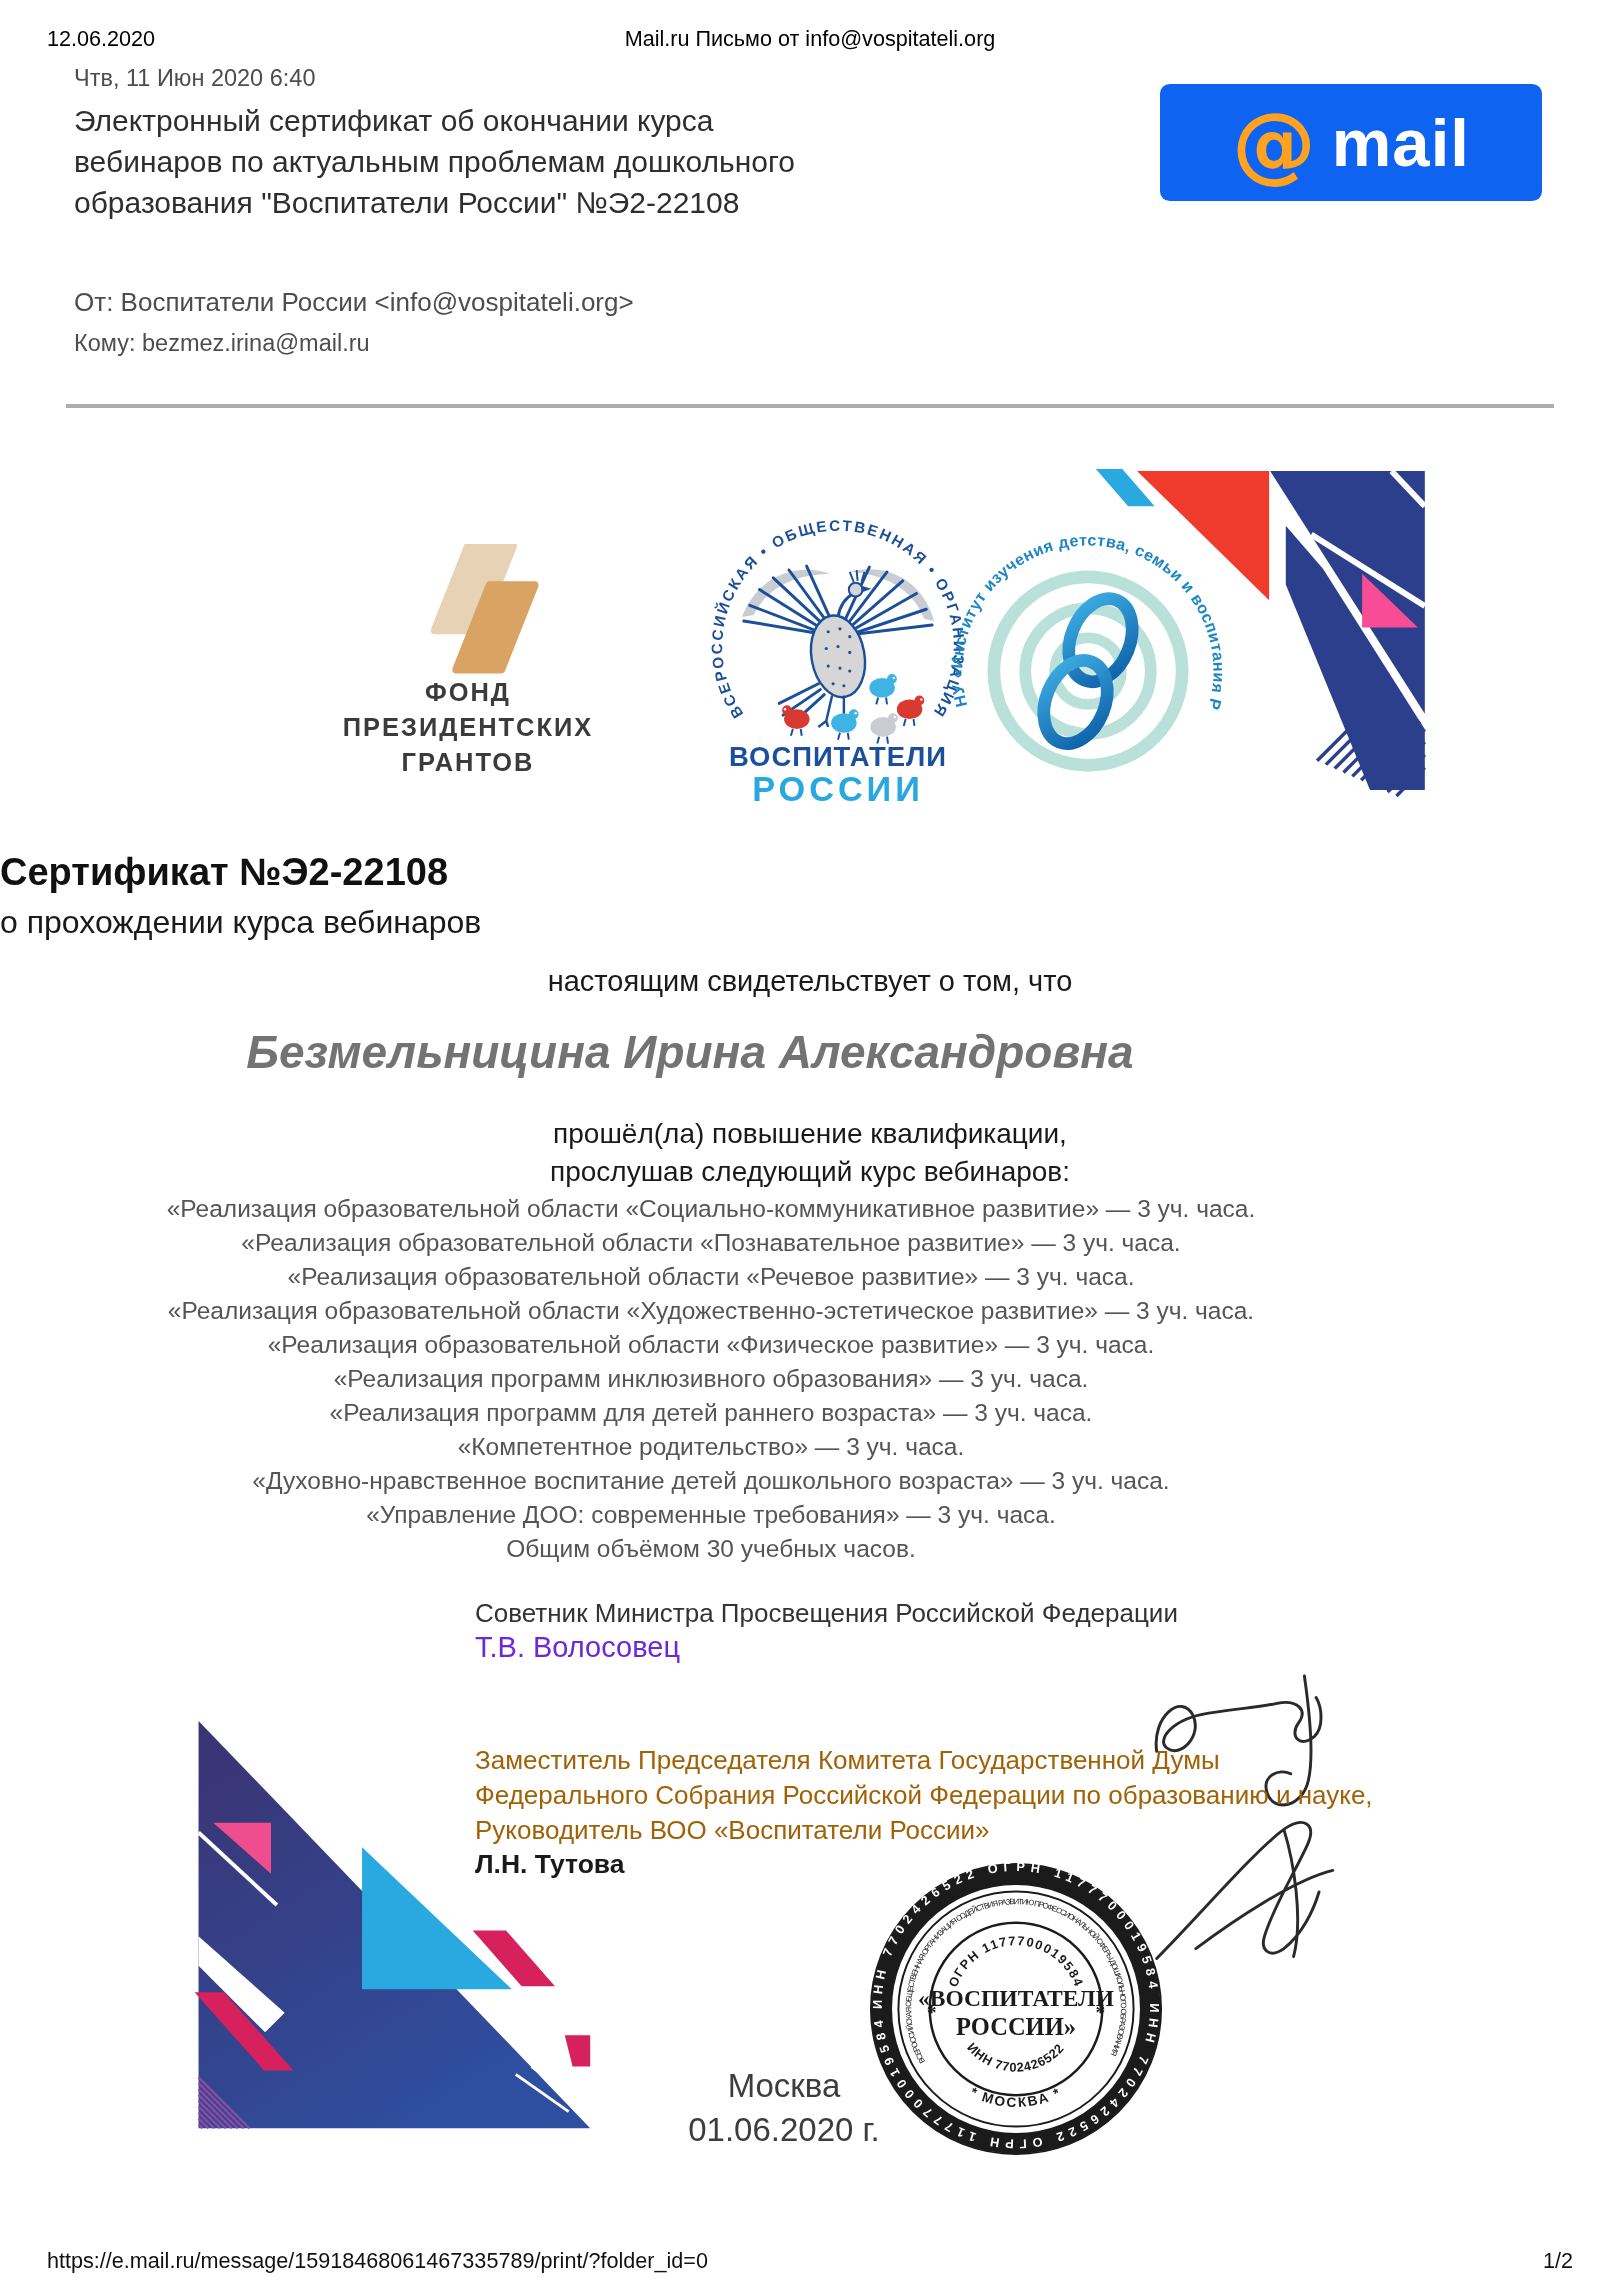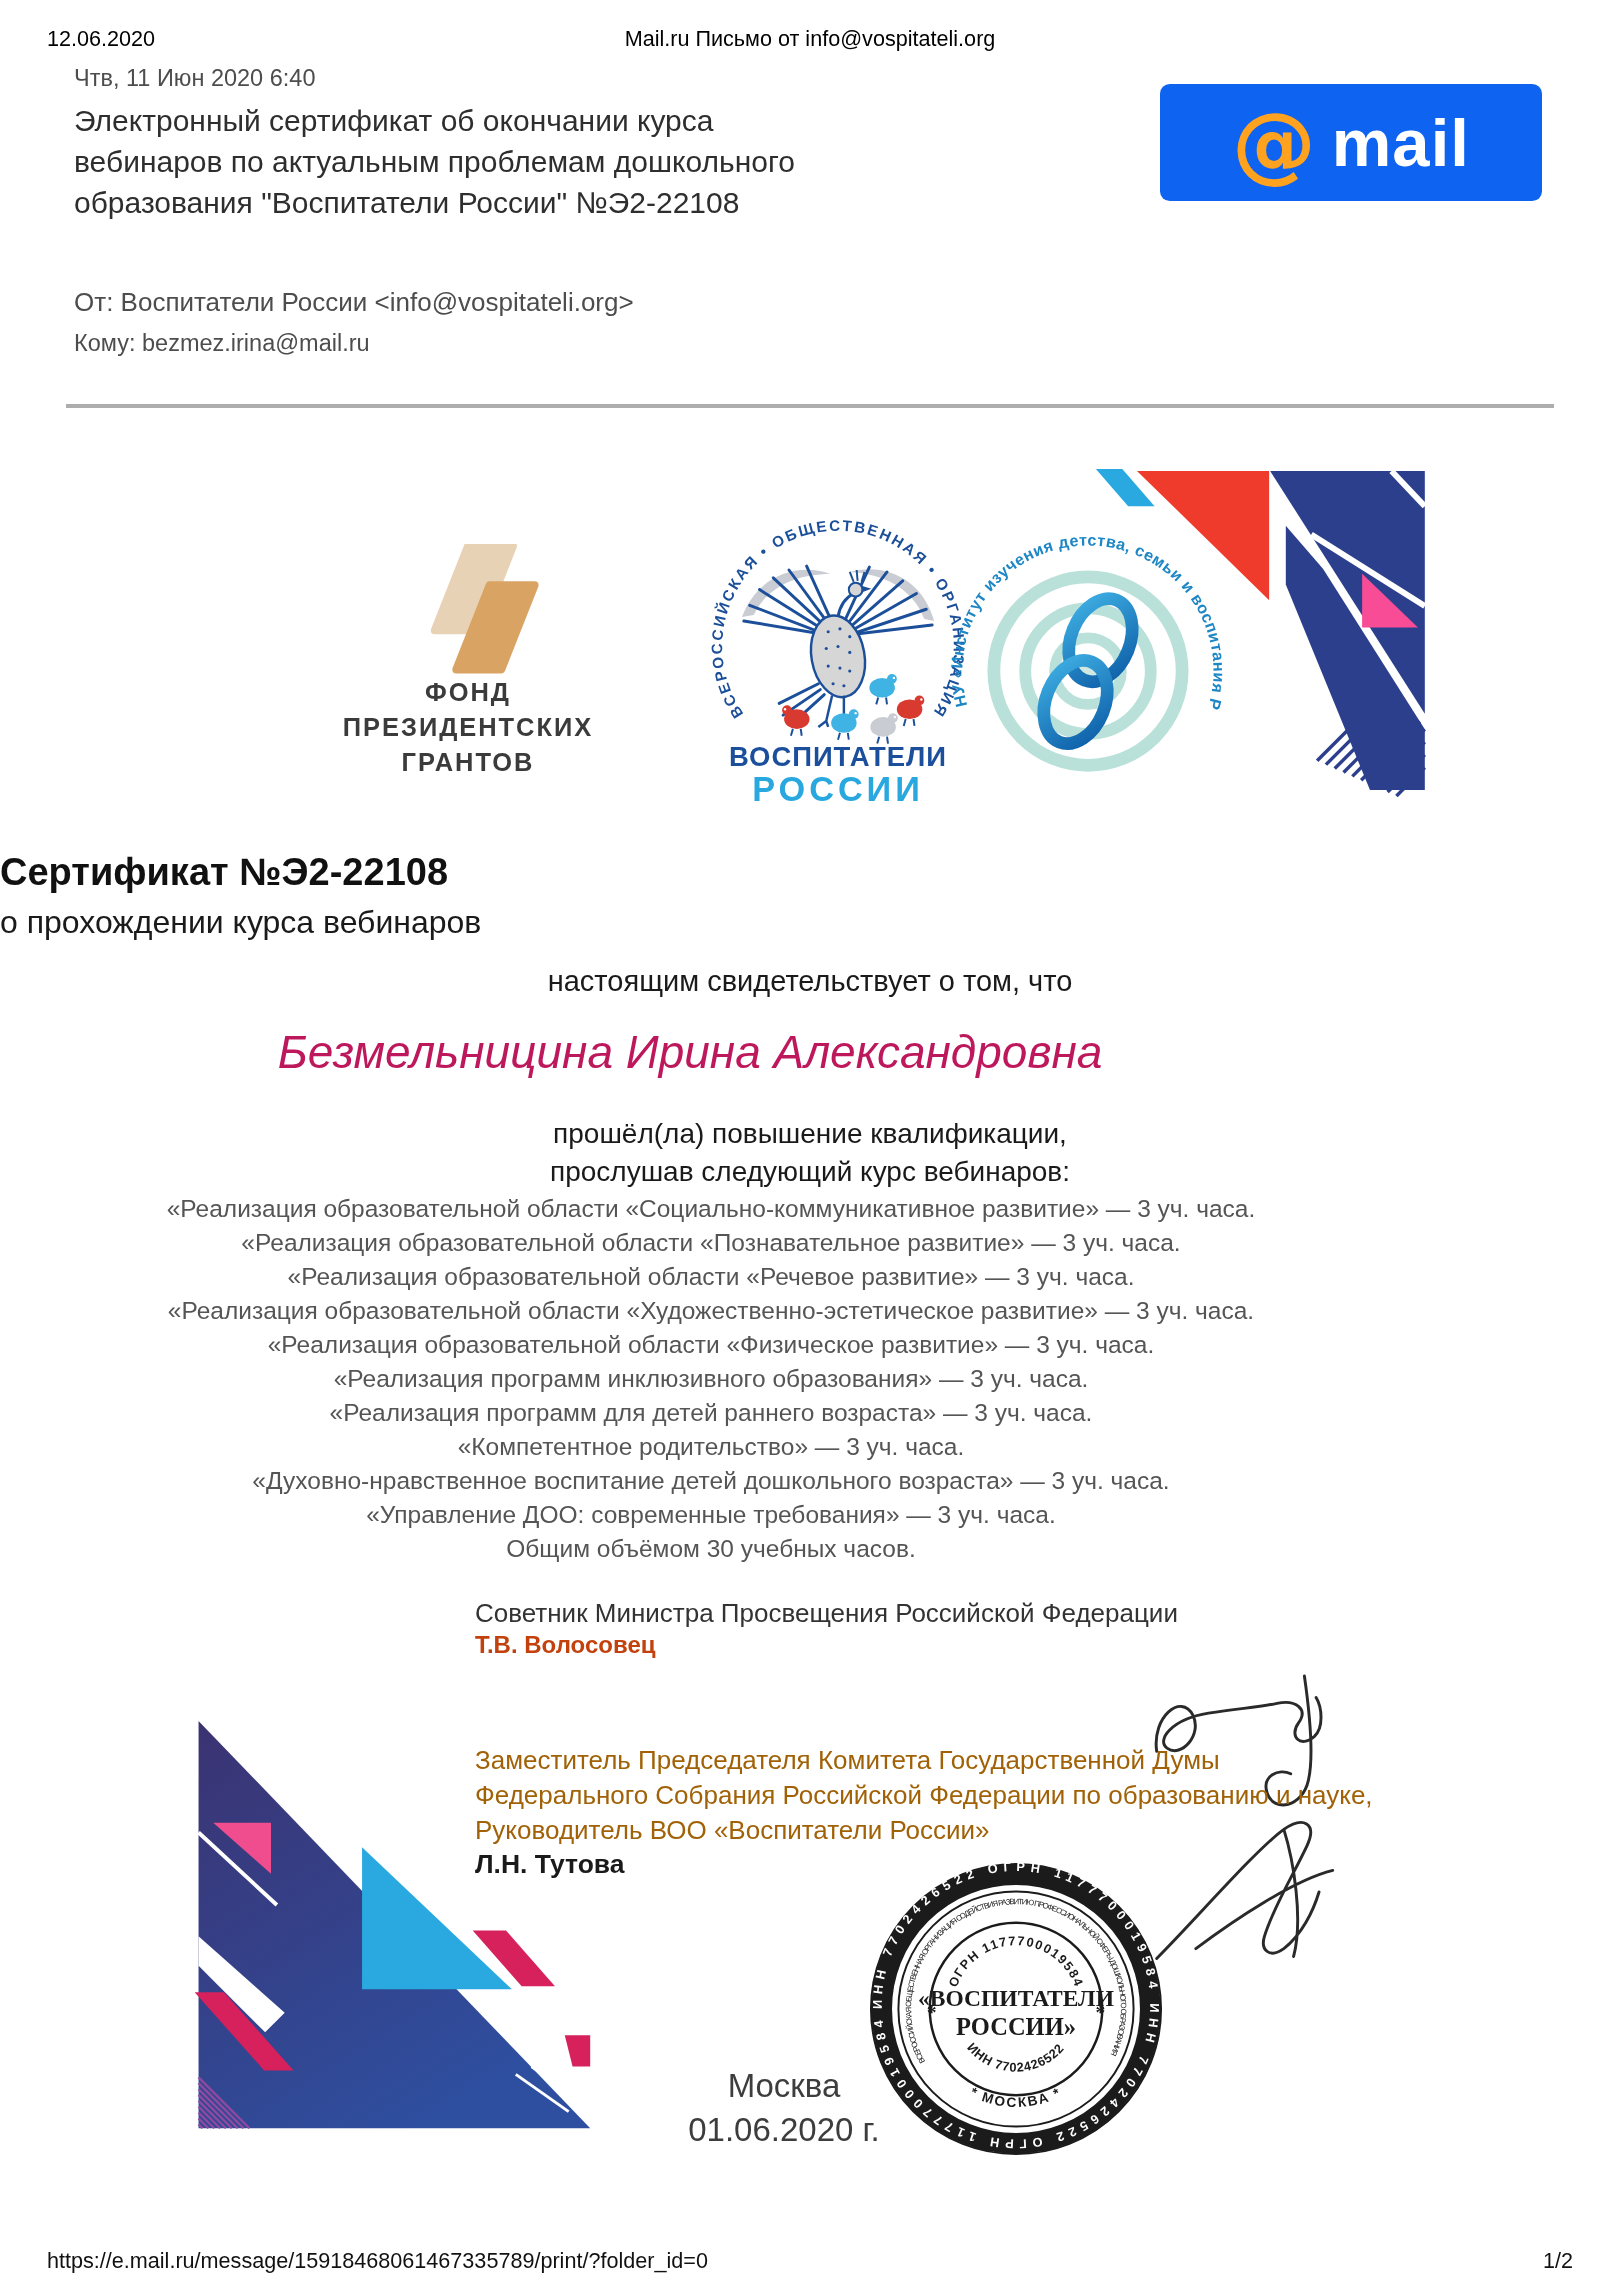--- a/index.html
+++ b/index.html
@@ -13,25 +13,25 @@
   .from-line{left:74px;top:287px;font-size:26px;color:#4d4d4d}
   .to-line{left:74px;top:330px;font-size:23.5px;color:#4d4d4d}
   .mail-logo{left:1160px;top:84px;width:382px;height:117px;background:#0e64f1;border-radius:9.8px;
              display:flex;align-items:center;justify-content:center}
   .mail-at{color:#ffa21f;font-size:84px;font-weight:700;line-height:1;margin-right:15.7px;font-family:"DejaVu Sans",sans-serif}
   .mail-word{color:#fff;font-size:67px;font-weight:700;letter-spacing:1px;line-height:1}
   .divider{left:66px;top:404px;width:1488px;height:3.9px;background:#adadad}
   .c-title{left:0;top:851px;width:1620px;font-size:38px;font-weight:700;color:#111}
   .c-sub{left:0;top:904px;width:1620px;font-size:32px;color:#1a1a1a}
   .c-state{left:0;top:965px;width:1620px;text-align:center;font-size:29px;color:#1a1a1a}
-  .c-name{left:0;top:1025px;width:1380px;text-align:center;font-size:46px;font-style:italic;font-weight:400;color:#be185d}
+  .c-name{left:0;top:1025px;width:1380px;text-align:center;font-size:46px;font-style:italic;font-weight:700;color:#737373}
   .c-qual{left:0;top:1115px;width:1620px;text-align:center;font-size:28px;line-height:38px;color:#1a1a1a;white-space:pre-line}
   .c-courses{left:0;top:1192px;width:1422px;text-align:center;font-size:24.5px;line-height:34px;color:#555;white-space:pre-line}
   .s1-pos{left:475px;top:1598px;font-size:26px;color:#333}
-  .s1-name{left:475px;top:1631px;font-size:24px;font-weight:700;color:#c2410c}
+  .s1-name{left:475px;top:1631px;font-size:29px;font-weight:400;color:#6d28d9}
   .s2-pos{left:475px;top:1743px;font-size:26px;line-height:35px;color:#a16207;white-space:pre-line}
   .s2-name{left:475px;top:1849px;font-size:26.5px;font-weight:700;color:#1a1a1a}
   .place-date{left:632px;top:2064px;width:304px;text-align:center;font-size:33px;line-height:44px;color:#3d3d3d;white-space:pre-line}
   .footer-url{left:47px;top:2248px;font-size:21.6px;color:#111}
   .footer-page{right:47px;top:2248px;font-size:21.6px;color:#111}
   
   .eagle-arc{font-size:15.5px;font-weight:700;fill:#1c4f9a;letter-spacing:2.2px}
   .eagle-t1{font-size:28px;font-weight:700;fill:#1b4f9c;letter-spacing:1px;text-anchor:middle}
   .eagle-t2{font-size:35px;font-weight:700;fill:#29a8df;letter-spacing:4px;text-anchor:middle}
   .inst-arc{font-size:16.5px;font-weight:700;fill:#1d86c5;letter-spacing:0.5px}

